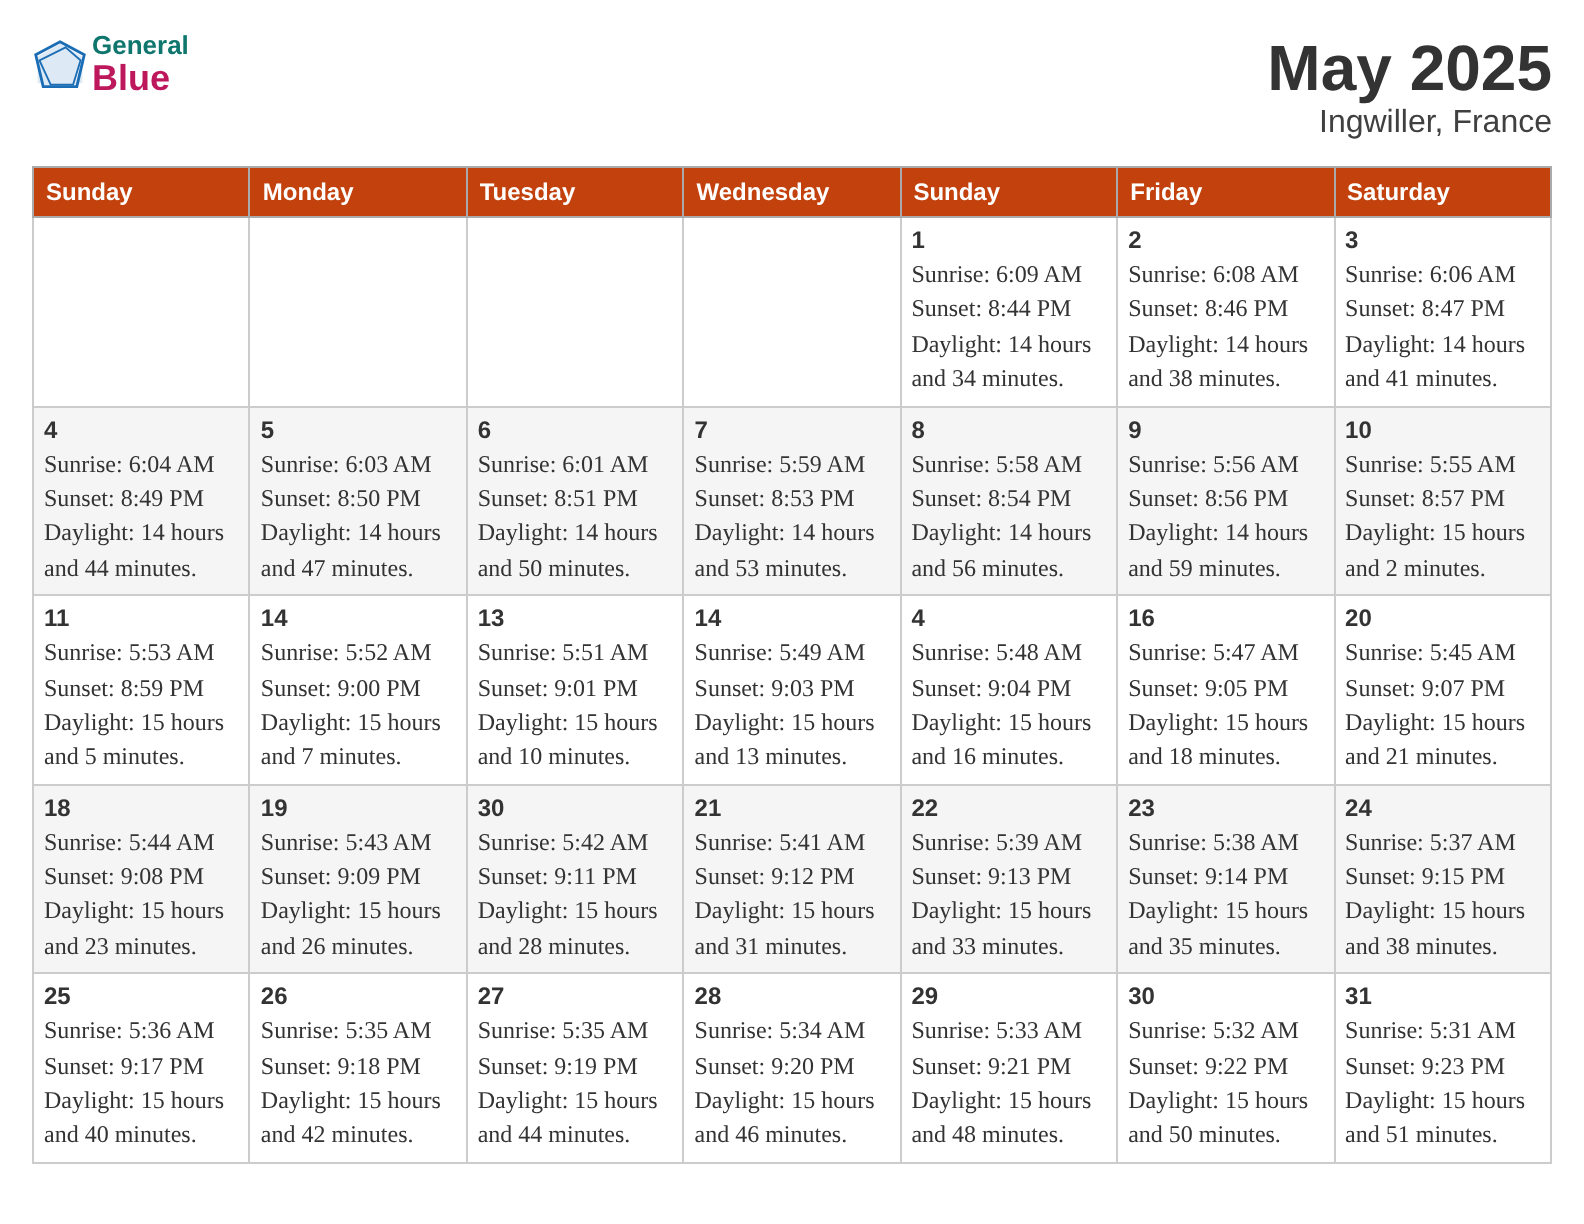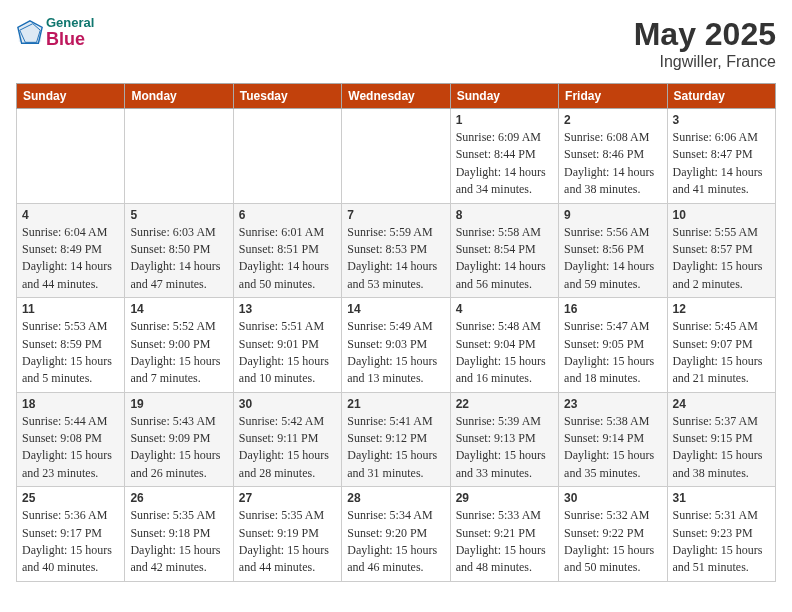--- a/index.html
+++ b/index.html
@@ -195,21 +195,21 @@
         </td>
         <td>
           <span class="day-num">4</span>
           <div class="day-info">Sunrise: 5:48 AM<br>Sunset: 9:04 PM<br>Daylight: 15 hours<br>and 16 minutes.</div>
         </td>
         <td>
           <span class="day-num">16</span>
           <div class="day-info">Sunrise: 5:47 AM<br>Sunset: 9:05 PM<br>Daylight: 15 hours<br>and 18 minutes.</div>
         </td>
         <td>
-          <span class="day-num">12</span>
+          <span class="day-num">20</span>
           <div class="day-info">Sunrise: 5:45 AM<br>Sunset: 9:07 PM<br>Daylight: 15 hours<br>and 21 minutes.</div>
         </td>
       </tr>
       <tr>
         <td>
           <span class="day-num">18</span>
           <div class="day-info">Sunrise: 5:44 AM<br>Sunset: 9:08 PM<br>Daylight: 15 hours<br>and 23 minutes.</div>
         </td>
         <td>
           <span class="day-num">19</span>

